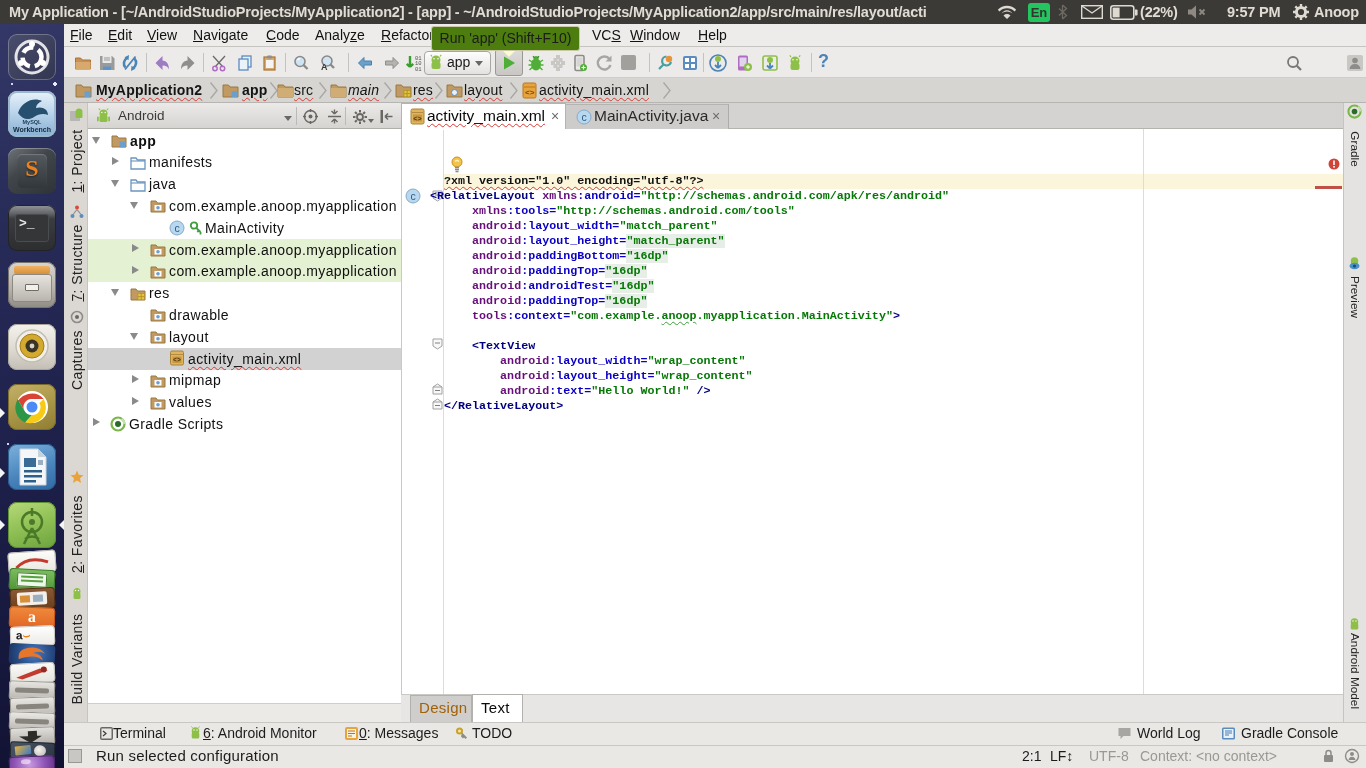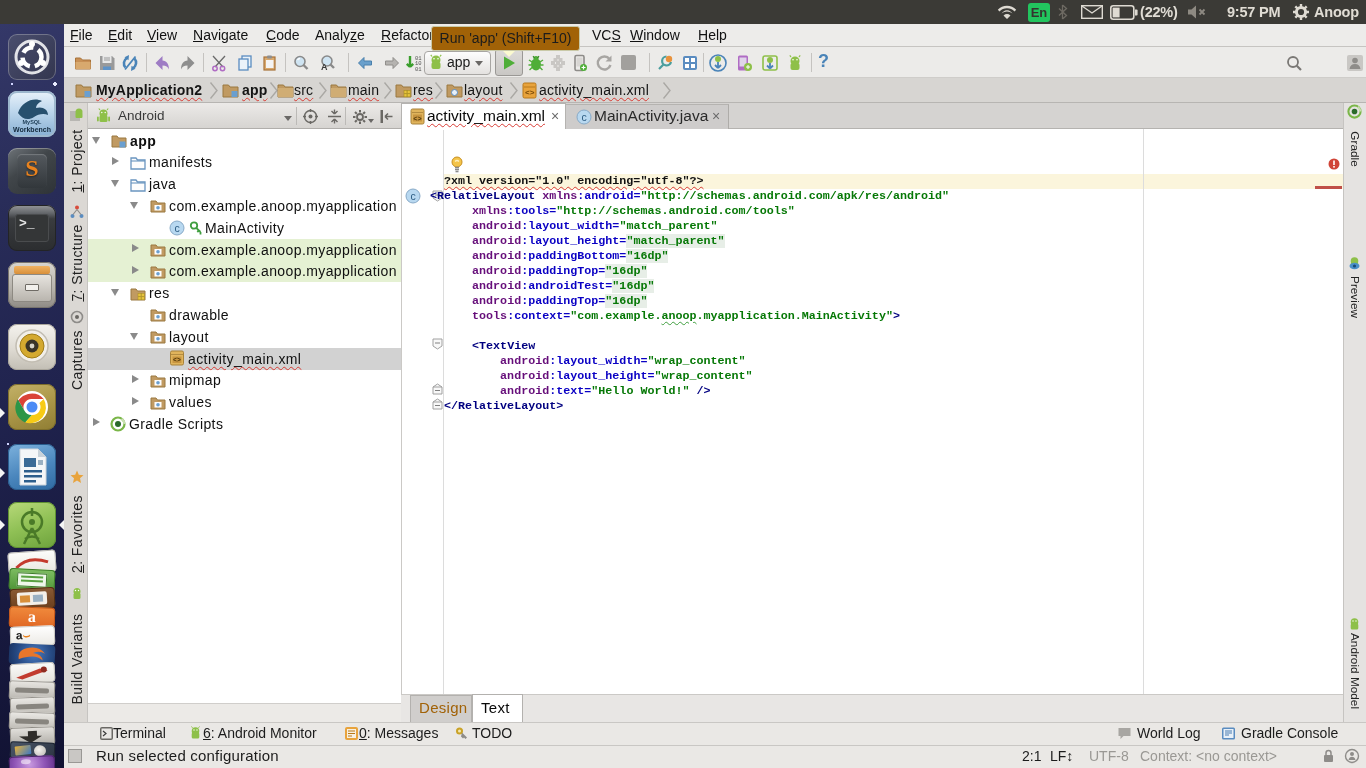--- a/index.html
+++ b/index.html
@@ -41,20 +41,21 @@
   .str { color:#067806; }
   .blk { color:#101010; }
   .hl  { background:#e7eee7; }
   .bitem { position:absolute; font-size:14px; color:#1c1c1c; white-space:nowrap; z-index:6; }
   svg { display:block; }
 </style>
 </head>
 <body>
 
 <div id="panel">
+  <div class="pt" style="left:9px; width:978px; overflow:hidden; font-size:14.5px; letter-spacing:-0.2px; top:3.5px; -webkit-mask-image:linear-gradient(90deg,#000 94%,transparent 99%); mask-image:linear-gradient(90deg,#000 94%,transparent 99%);">My Application - [~/AndroidStudioProjects/MyApplication2] - [app] - ~/AndroidStudioProjects/MyApplication2/app/src/main/res/layout/acti</div>
   <svg class="abs" style="left:995px; top:5px;" width="24" height="16" viewBox="0 0 24 16">
     <path d="M12 14 L8.5 10.5 A5.5 5.5 0 0 1 15.5 10.5 Z M6.5 8.5 A8.5 8.5 0 0 1 17.5 8.5 L15.8 6.8 A6.3 6.3 0 0 0 8.2 6.8 Z M4.5 6.5 L2.8 4.8 A12.5 12.5 0 0 1 21.2 4.8 L19.5 6.5 A10.2 10.2 0 0 0 4.5 6.5 Z" fill="#dedad2"></path>
   </svg>
   <div class="abs" style="left:1028px; top:2.5px; width:22px; height:19px; background:#22c55e; border-radius:3px; color:#35342f; font-size:13px; font-weight:bold; text-align:center; line-height:19px;">En</div>
   <svg class="abs" style="left:1057px; top:4px;" width="12" height="16" viewBox="0 0 12 16">
     <path d="M5.5 1 L9.5 4.5 L5.5 8 L9.5 11.5 L5.5 15 M5.5 1 L5.5 15 M2 4.5 L9.5 11.5 M2 11.5 L9.5 4.5" stroke="#6e6a63" stroke-width="1.3" fill="none"></path>
   </svg>
   <svg class="abs" style="left:1081px; top:5px;" width="22" height="14" viewBox="0 0 22 14">
     <rect x="0.7" y="0.7" width="20.6" height="12.6" fill="none" stroke="#dedad2" stroke-width="1.4"></rect>
     <path d="M1 1 L11 8 L21 1" fill="none" stroke="#dedad2" stroke-width="1.4"></path>
@@ -412,21 +413,21 @@
       <path d="M1 5 h15 v9 h-15 Z" fill="#d0ad74"></path>
     </svg>
   <div class="crumb" style="left:294px;"><span class="sq">src</span></div>
   <svg class="chv" style="left:318px;" viewBox="0 0 10 19">
       <path d="M1.5 1.5 L8 9.5 L1.5 17.5" fill="none" stroke="#aaa8a4" stroke-width="1.4"></path>
     </svg>
   <svg class="abs" style="left:330px; top:83px; z-index:5;" width="17" height="15" viewBox="0 0 17 15">
       <path d="M1 2 h5.5 l1.5 2 h8 v10 h-15 Z" fill="#c09a62" stroke="#9a7840" stroke-width="1"></path>
       <path d="M1 5 h15 v9 h-15 Z" fill="#d0ad74"></path>
     </svg>
-  <div class="crumb" style="left:348px;"><span class="sq">main</span></div>
+  <div class="crumb" style="left:348px;font-style:italic;"><span class="sq">main</span></div>
   <svg class="chv" style="left:383px;" viewBox="0 0 10 19">
       <path d="M1.5 1.5 L8 9.5 L1.5 17.5" fill="none" stroke="#aaa8a4" stroke-width="1.4"></path>
     </svg>
   <svg class="abs" style="left:395px; top:83px; z-index:5;" width="17" height="15" viewBox="0 0 17 15">
       <path d="M1 2 h5.5 l1.5 2 h8 v10 h-15 Z" fill="#c09a62" stroke="#9a7840" stroke-width="1"></path>
       <g fill="#e8c43c" stroke="#a89020" stroke-width="0.6">
         <rect x="9" y="7.5" width="3" height="3"></rect>
         <rect x="12.2" y="7.5" width="3" height="3"></rect>
         <rect x="9" y="10.8" width="3" height="3"></rect>
         <rect x="12.2" y="10.8" width="3" height="3"></rect>
@@ -809,14 +810,14 @@
       <rect x="2" y="6" width="9" height="7" rx="1" fill="#8e8c89"></rect>
       <path d="M4 6 V4 a2.5 2.5 0 0 1 5 0 V6" fill="none" stroke="#8e8c89" stroke-width="1.5"></path>
     </svg>
   <svg class="abs" style="left:1344px; top:748px; z-index:6;" width="16" height="16" viewBox="0 0 16 16">
       <circle cx="8" cy="8" r="6.5" fill="none" stroke="#8e8c89" stroke-width="1.4"></circle>
       <circle cx="8" cy="6" r="2" fill="#8e8c89"></circle>
       <path d="M4.5 12 C5 9.5 6.5 8.8 8 8.8 C9.5 8.8 11 9.5 11.5 12" fill="#8e8c89"></path>
     </svg>
 </div>
 
-<div class="abs" style="left:431px; top:26px; width:149px; height:25px; background:#a16207; border:1px solid #c9c9a8; border-radius:3px; font-size:14px; color:#1c1c1c; line-height:23px; text-align:center; z-index:50;">Run 'app' (Shift+F10)</div>
+<div class="abs" style="left:431px; top:26px; width:149px; height:25px; background:#4d7c0f; border:1px solid #c9c9a8; border-radius:3px; font-size:14px; color:#1c1c1c; line-height:23px; text-align:center; z-index:50;">Run 'app' (Shift+F10)</div>
 <div class="abs" style="left:503px; top:51px; width:0; height:0; border-top:6px solid #fbfad0; border-left:6px solid transparent; border-right:6px solid transparent; z-index:50;"></div>
 
 </body></html>

